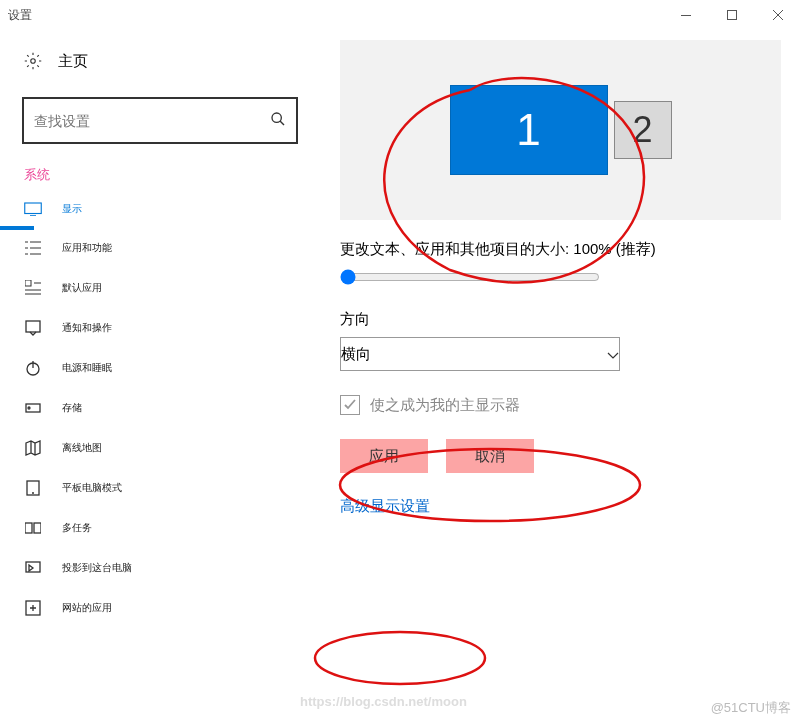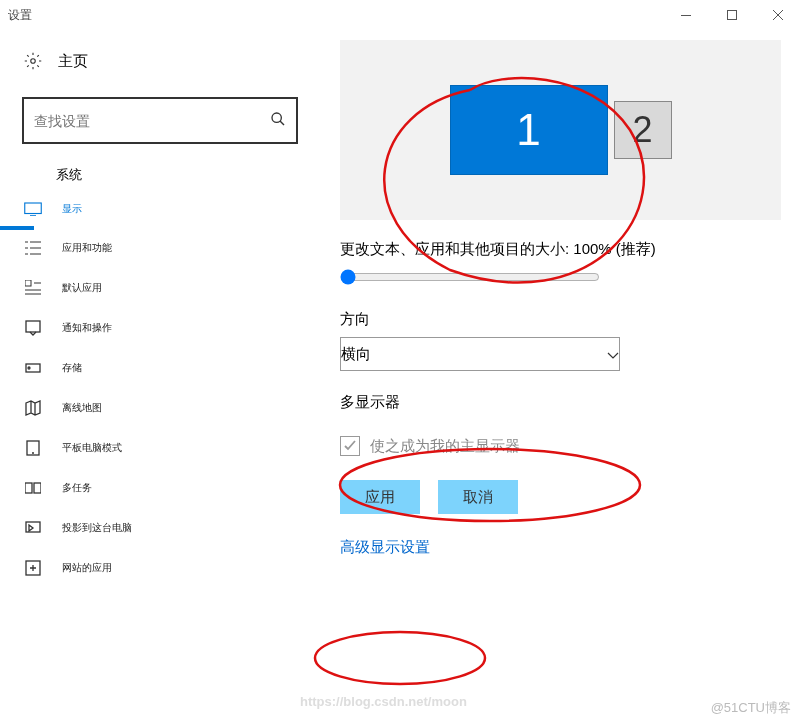--- a/index.html
+++ b/index.html
@@ -6,40 +6,40 @@
     body { width: 809px; height: 721px; background: #fff; font-size: 14px; color: #000; overflow: hidden; position: relative; }
     .titlebar { height: 30px; display: flex; align-items: center; padding: 0 8px; }
     .titlebar-title { font-size: 12px; color: #444; }
     .titlebar-spacer { flex: 1; }
     .win-btn { width: 46px; height: 30px; display: flex; align-items: center; justify-content: center; color: #555; }
     .layout { display: flex; height: calc(100% - 30px); }
     .sidebar { width: 320px; padding: 12px 0; }
     .home-row { display: flex; align-items: flex-start; padding: 10px 24px 26px; gap: 16px; font-size: 15px; }
     .search-wrap { margin: 0 22px 18px; border: 2px solid #333; height: 47px; display: flex; align-items: center; padding: 0 10px; justify-content: space-between; }
     .search-wrap input { border: none; outline: none; font-size: 14px; width: 85%; }
-    .category { padding: 4px 24px 6px; color: #000000; font-size: 13px; margin-left: 32px; }
+    .category { padding: 4px 24px 6px; color: #ec4899; font-size: 13px; }
     .nav-item { display: flex; align-items: center; gap: 20px; padding: 12px 24px; font-size: 10px; color: #222; position: relative; text-align: center; }
     .nav-item.active { color: #0078d7; }
     .nav-item.active::before { content:""; position:absolute; left:0; bottom:-2px; width:34px; height:4px; background:#0078d7; }
     .nav-icon { width: 18px; display:flex; justify-content:center; }
     .content { flex: 1; padding: 10px 28px 0 20px; }
     .display-area { background:#f2f2f2; height:180px; position:relative; display:flex; align-items:center; justify-content:center; }
     .monitor1 { width:158px; height:90px; background:#0078d7; color:#fff; font-size:44px; font-weight:300; display:flex; align-items:center; justify-content:center; border:1px solid #0067b8; }
     .monitor2 { width:58px; height:58px; background:#d9d9d9; border:1px solid #888; color:#333; font-size:36px; font-weight:300; display:flex; align-items:center; justify-content:center; margin-left:6px; }
     .links { margin-top:16px; display:flex; gap:16px; }
     .link { color:#0066cc; font-size:15px; }
     .label-row { margin-top:20px; font-size:15px; }
     .slider-row { margin-top:10px; }
     .slider-row input[type=range]{ width:260px; }
     .section-label { margin-top:22px; font-size:15px; }
     .select-box { margin-top:8px; border:1px solid #999; width:280px; height:34px; display:flex; align-items:center; justify-content:space-between; padding:0 0; font-size:15px; }
     .chk-row { margin-top:24px; display:flex; align-items:center; gap:10px; color:#888; font-size:15px; }
     .chk-box { width:20px; height:20px; border:1px solid #999; display:flex; align-items:center; justify-content:center; color:#888; }
     .btn-row { margin-top:24px; display:flex; gap:18px; }
-    .btn { width:80px; height:34px; background:#7dd3fc; color:#333; display:flex; align-items:center; justify-content:center; font-size:15px; }
+    .btn { width:88px; height:34px; background:#fca5a5; color:#333; display:flex; align-items:center; justify-content:center; font-size:15px; }
     .adv-link { margin-top:24px; color:#0066cc; font-size:15px; }
     .watermark { position:absolute; bottom:4px; right:18px; color:#bbb; font-size:13px; }
     .watermark2 { position:absolute; bottom:12px; left:300px; color:#ddd; font-size:13px;font-weight:bold; }
     svg.annot { position:absolute; pointer-events:none; }
   </style>
 </head>
 <body>
 
 <div class="titlebar">
   <span class="titlebar-title">设置</span>
@@ -108,20 +108,29 @@
       <span>默认应用</span>
     </div>
     <div class="nav-item">
       <span class="nav-icon">
           <svg width="16" height="16" viewBox="0 0 16 16" fill="none" stroke="#333" stroke-width="1.3">
             <rect x="1" y="1" width="14" height="11"></rect>
             <path d="M5 12l3 3 3-3"></path>
           </svg>
         </span>
       <span>通知和操作</span>
+    </div>
+    <div class="nav-item">
+      <span class="nav-icon">
+          <svg width="16" height="16" viewBox="0 0 16 16" fill="none" stroke="#333" stroke-width="1.3">
+            <circle cx="8" cy="9" r="6"></circle>
+            <path d="M8 1v7"></path>
+          </svg>
+        </span>
+      <span>电源和睡眠</span>
     </div>
     <div class="nav-item">
       <span class="nav-icon">
           <svg width="16" height="16" viewBox="0 0 16 16" fill="none" stroke="#333" stroke-width="1.3">
             <rect x="1" y="4" width="14" height="8"></rect>
             <circle cx="4" cy="8" r="1"></circle>
           </svg>
         </span>
       <span>存储</span>
     </div>
@@ -178,21 +187,20 @@
     </div>
     <div class="label-row">更改文本、应用和其他项目的大小: 100% (推荐)</div>
     <div class="slider-row"><input type="range" min="0" max="100" value="0" style=""></div>
     <div class="section-label">方向</div>
     <div class="select-box">
       <span>横向</span>
       <span><svg width="12" height="8" viewBox="0 0 12 8" fill="none" stroke="#333" stroke-width="1.2">
             <path d="M1 1l5 5 5-5"></path>
           </svg></span>
     </div>
-    <div class="section-label">多显示器</div>
     <div class="chk-row">
       <div class="chk-box">
           <svg width="14" height="14" viewBox="0 0 14 14" fill="none" stroke="#999" stroke-width="1.8">
             <path d="M2 7l3 3 7-8"></path>
           </svg>
         </div>
       <span>使之成为我的主显示器</span>
     </div>
     <div class="btn-row">
       <div class="btn">应用</div>

